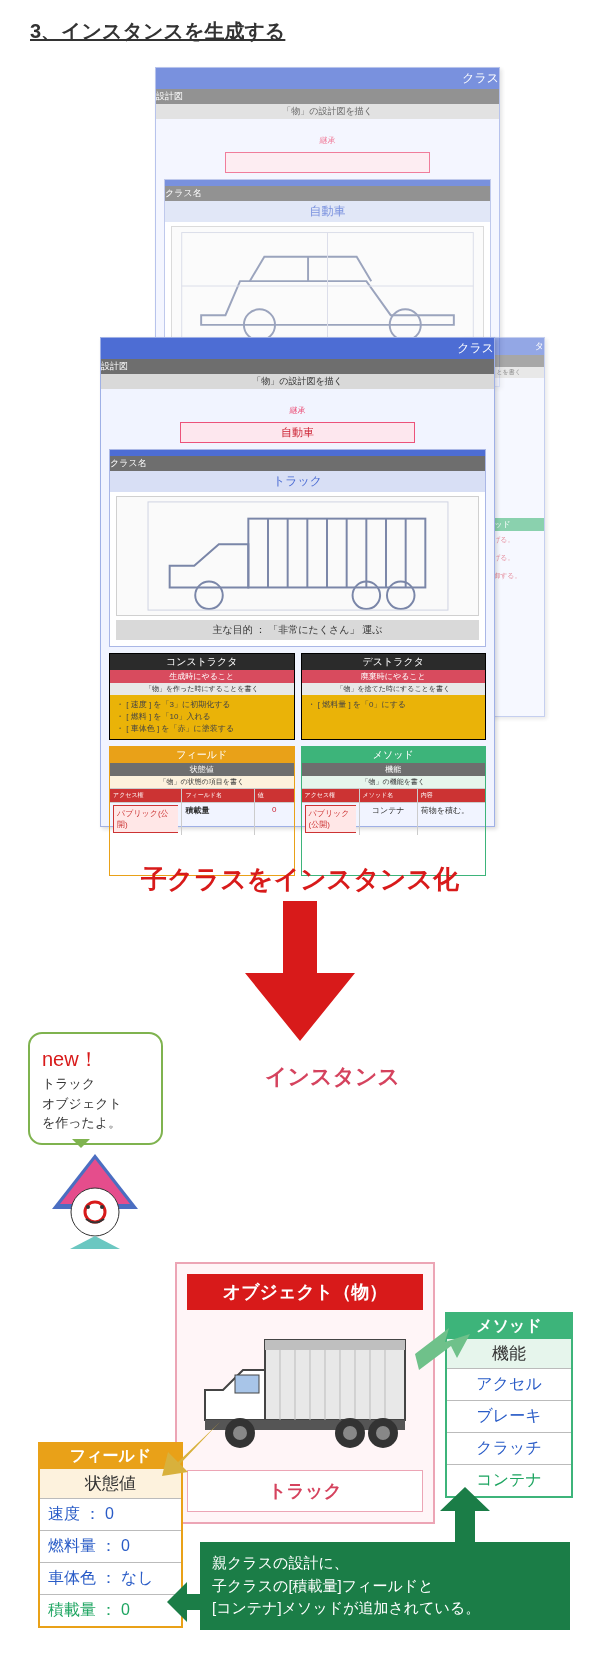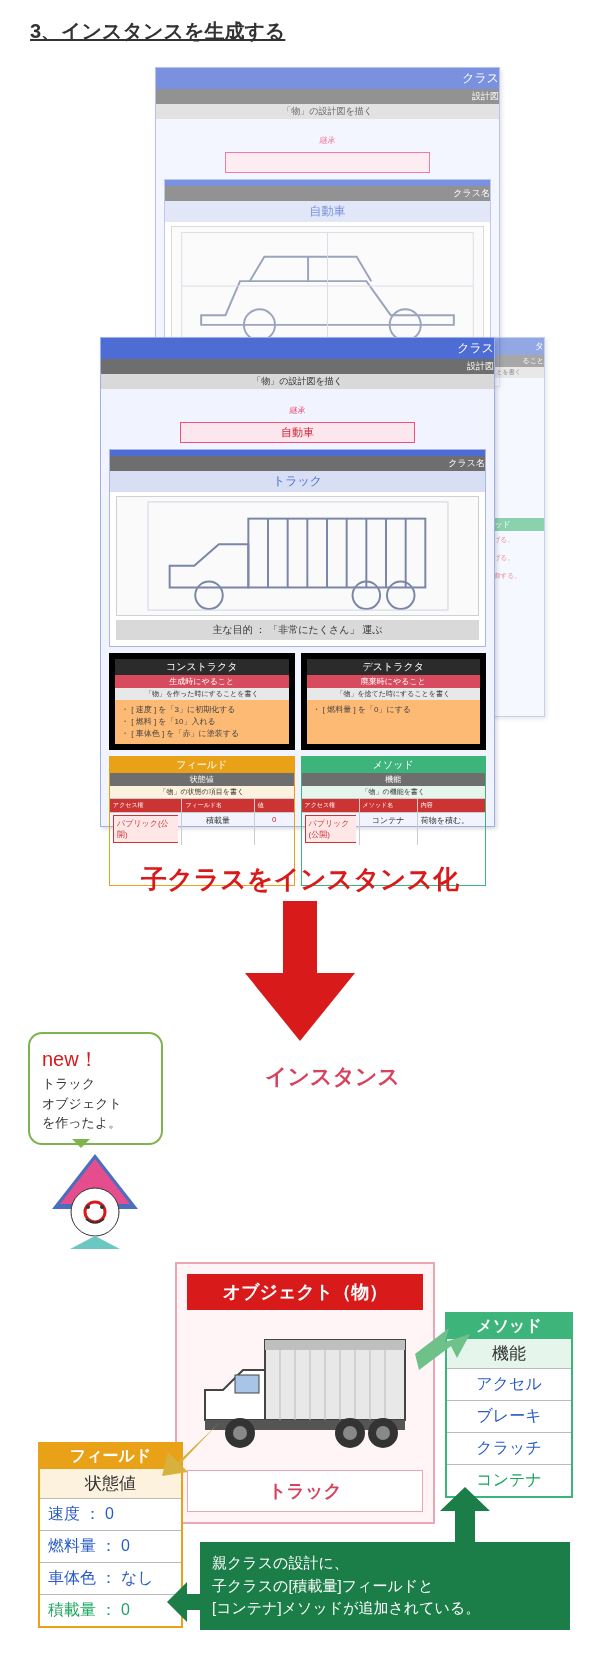--- a/index.html
+++ b/index.html
@@ -16,34 +16,34 @@
   .section-title{font-size:20px;text-decoration:underline;margin:0 0 22px 10px;font-weight:bold}
 
   
   .stack{position:relative;height:770px;margin:0 auto 24px;width:480px}
   .cls-card{position:absolute;border:1px solid #9fb0e6;background:#f1f4ff;
             box-shadow:2px 2px 4px rgba(0,0,0,.15);font-size:10px}
   .cls-card.back{top:0;left:95px;width:345px;height:320px;opacity:.75}
   .cls-card.front{top:270px;left:40px;width:395px;height:490px;}
   .cls-card.side{top:270px;left:400px;width:85px;height:380px;opacity:.6}
   .hdr{background:var(--blue-mid);color:#ffffff;text-align:right;font-size:12px;padding:2px 0}
-  .hdr2{background:var(--gray-hdr);color:#fff;text-align:right;font-size:9px;padding:1px 0}
+  .hdr2{background:var(--gray-hdr);color:#fff;text-align:left;font-size:9px;padding:1px 0}
   .hdr3{background:var(--gray-light);color:#333;text-align:center;font-size:9px;padding:1px 0}
   .pill{margin:6px auto 0;width:60%;border:1px solid var(--pink);background:var(--pink-light);
         text-align:center;font-size:11px;padding:2px 0;color:#555}
   .pill-lbl{text-align:center;font-size:8px;color:var(--pink);margin-top:16px}
   .inner-box{margin:6px 8px;border:1px solid #aab7e6;background:#fff}
   .inner-box .ttl{background:#d8dff5;color:var(--blue-mid);text-align:center;padding:2px 0;font-size:12px}
   .inner-box .ttl-bar{height:6px;background:var(--blue-mid)}
   .car-area,.truck-area{height:120px;position:relative;margin:4px 6px;
        border:1px solid #d0d0d0;background:#fafafa;overflow:hidden}
   .car-area svg,.truck-area svg{position:absolute;inset:0;width:100%;height:100%}
   .desc{background:var(--gray-light);font-size:10px;padding:3px 6px;margin:4px 6px 6px;text-align:center}
   .two{display:flex;gap:6px;margin:6px 8px}
-  .mini{flex:1;border:6px solid #000000;background:#fdba74;font-size:9px}
+  .mini{flex:1;border:1px solid #000000;background:#eab308;font-size:9px}
   .mini .mh{background:#2b2b2b;color:#fff;text-align:center;padding:1px 0;font-size:10px}
   .mini .ms{background:#d84b5e;color:#fff;text-align:center;font-size:8px;padding:1px 0}
   .mini .mss{background:#e8e8e8;text-align:center;font-size:7px;padding:1px 0}
   .mini ul{list-style:none;margin:0;padding:4px 6px}
   .mini li{font-size:8px;line-height:1.5;color:#444}
   .mini li::before{content:"・ ";}
   .two2{display:flex;gap:6px;margin:4px 8px 8px}
   .fld,.mtd{flex:1;font-size:8px}
   .fld{border:1px solid var(--orange)}
   .fld .fh{background:var(--orange);color:#fff;text-align:center;padding:1px 0;font-size:10px}
@@ -210,21 +210,21 @@
           <div class="fh">フィールド</div>
           <div class="fh2">状態値</div>
           <div class="fh3">「物」の状態の項目を書く</div>
           <div class="tbl" style="background:#ffeaea">
             <span style="flex:1;font-size:6px;background:#c33;color:#fff">アクセス権</span>
             <span style="flex:1;font-size:6px;background:#c33;color:#fff">フィールド名</span>
             <span style="flex:.5;font-size:6px;background:#c33;color:#fff">値</span>
           </div>
           <div class="tbl">
             <span style="flex:1"><span class="chip">パブリック(公開)</span></span>
-            <span style="flex:1;text-align:center;font-weight:normal">積載量</span>
+            <span style="flex:1;font-weight:bold">積載量</span>
             <span style="flex:.5;text-align:center;color:#c23">0</span>
           </div>
           <div class="pad"></div>
         </div>
         <div class="mtd">
           <div class="mh">メソッド</div>
           <div class="mh2">機能</div>
           <div class="mh3">「物」の機能を書く</div>
           <div class="tbl" style="background:#e6f5ec">
             <span style="flex:1;font-size:6px;background:#c33;color:#fff">アクセス権</span>

